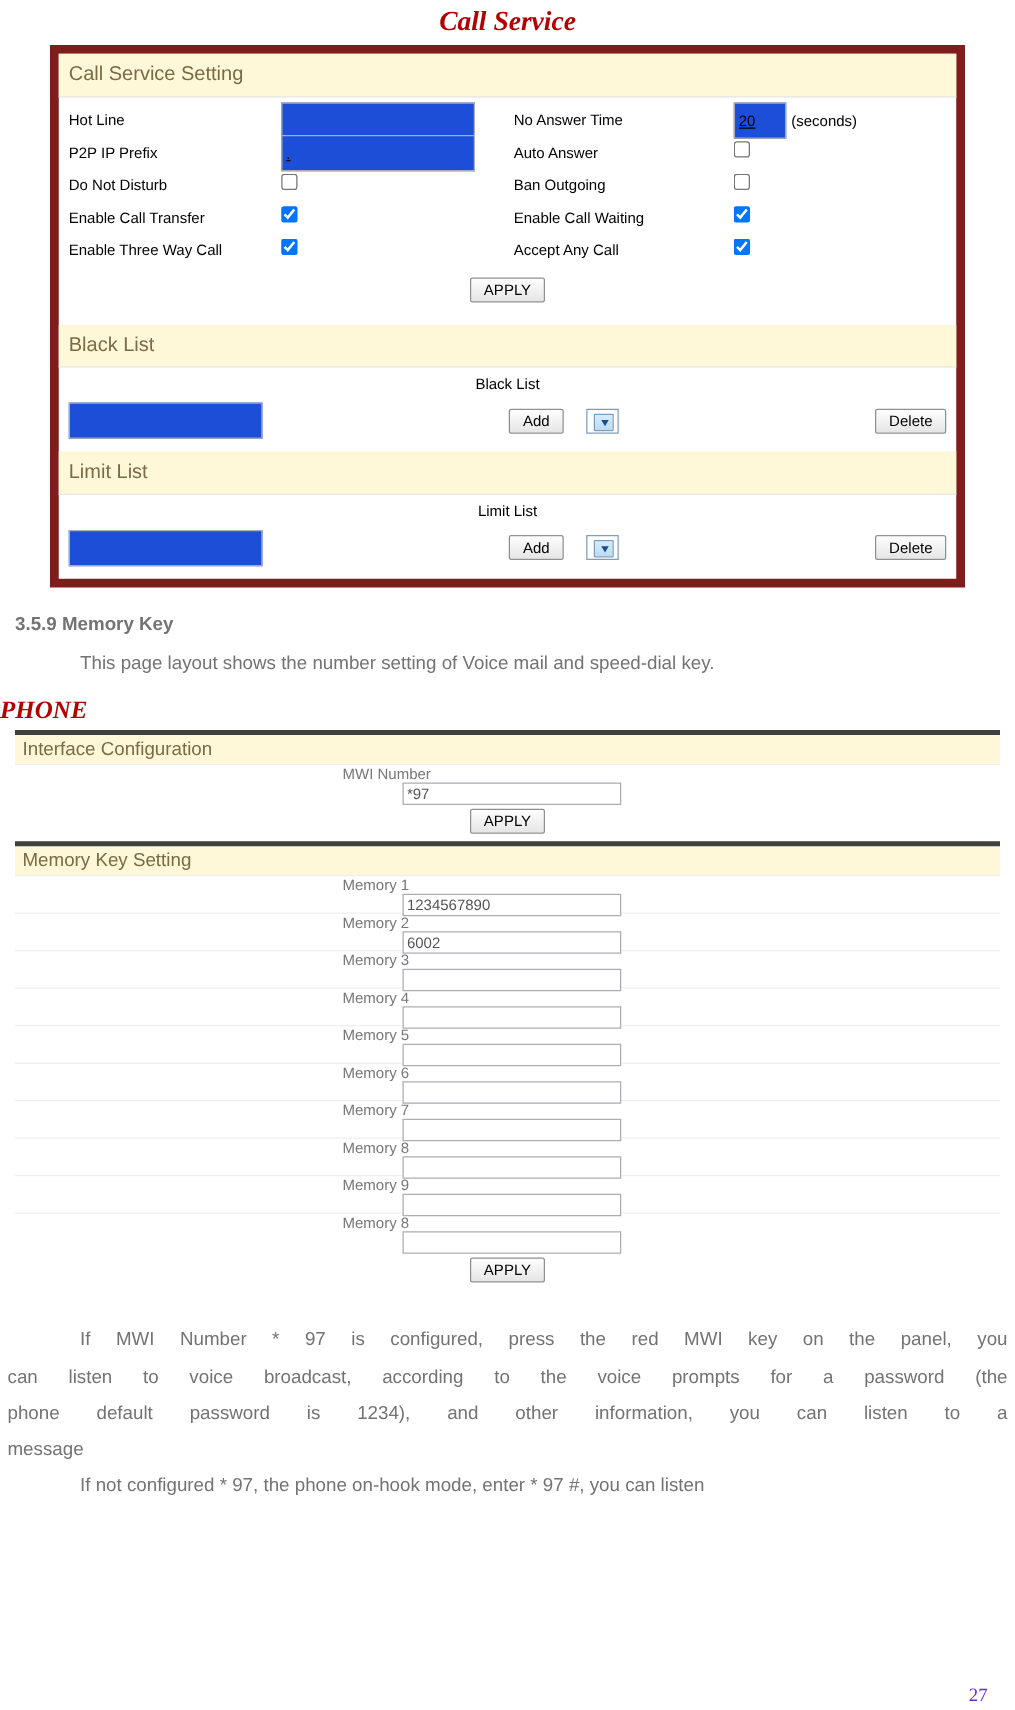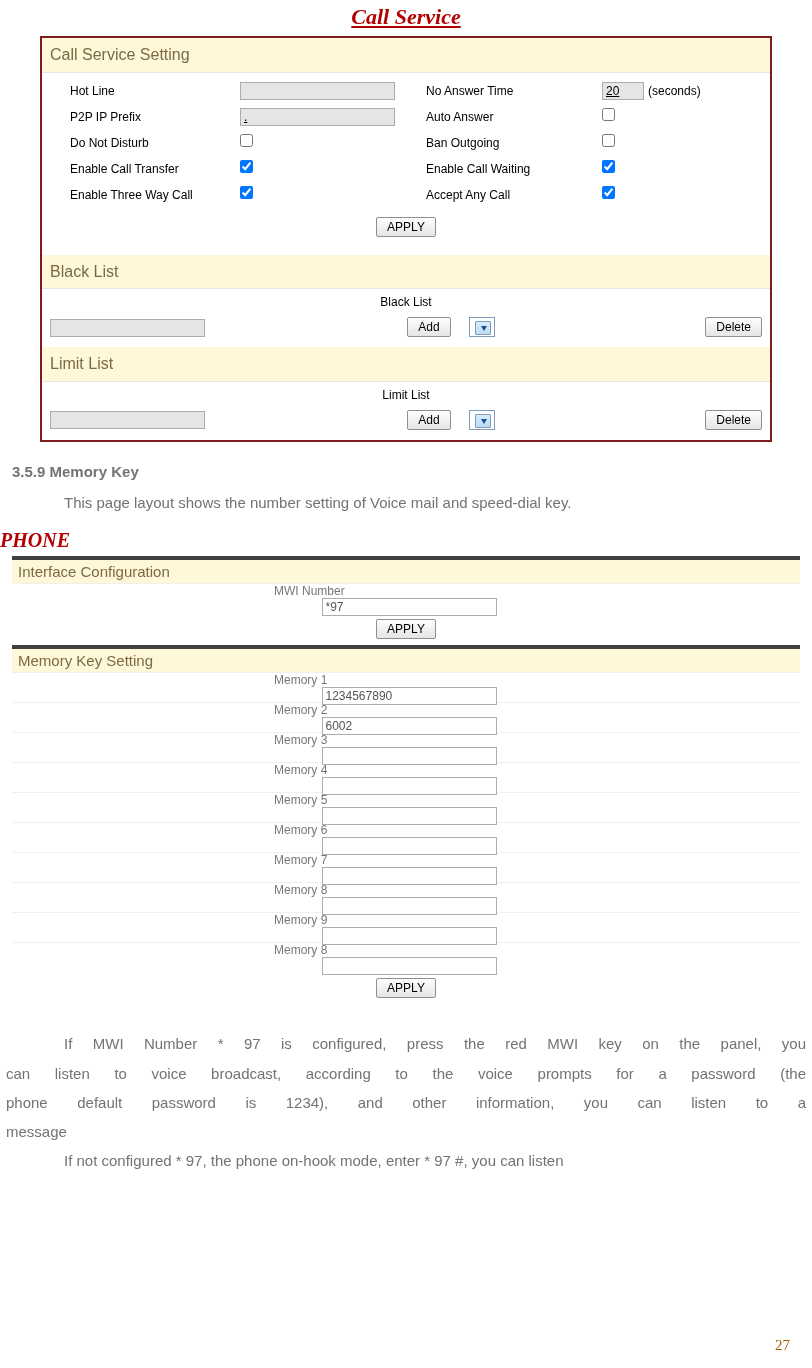--- a/index.html
+++ b/index.html
@@ -11,48 +11,47 @@
     position: relative;
   }
   .page { padding: 0 0 0 0; }
 
   
   .call-title {
     text-align: center;
     font: italic bold 22px/1 Georgia, serif;
     color: #b30000;
     padding: 6px 0 8px;
-    text-decoration: underline;
   }
   .panel {
     margin: 0 40px 12px 40px;
-    border: 2px solid #7f1d1d;
+    border: 7px solid #7f1d1d;
   }
   .sectionbar {
     background: #fff8d8;
     color: #7a6a46;
     font: 16px/1.6 Arial, sans-serif;
     padding: 4px 8px;
     border-bottom: 1px solid #e6e6e6;
   }
   .fields {
     padding: 6px 8px 10px;
     font: 12px/1.6 Arial, sans-serif;
     color: #000;
   }
   .row { display: flex; align-items: center; height: 26px; }
-  .lab { width: 170px; margin-left: 20px; }
+  .lab { width: 170px; }
   .ctl { width: 186px; }
   .lab2 { width: 176px; }
   .ctl2 { width: 110px; }
   .txt {
-    width: 155px; height: 18px;
+    width: 155px; height: 29px;
     border: 1px solid #abadb3;
     font: 12px Arial; padding: 1px 3px;
-    background: #e5e5e5;
+    background: #1d4ed8;
     text-decoration: underline;
   }
   .txt.sm { width: 42px; }
   .cb { width: 13px; height: 13px; }
   .secs { margin-left: 4px; }
   .center { text-align: center; padding: 8px 0; }
   .btn {
     background: linear-gradient(#fefefe,#e5e5e5);
     border: 1px solid #8e8f8f;
     border-radius: 2px;
@@ -122,22 +121,22 @@
     flex-direction: column;
   }
   .pl { width: 270px; }
   .pt {
     width: 175px; height: 18px;
     border: 1px solid #abadb3;
     font: 12px Arial; padding: 1px 3px; color:#555;
   }
   .papply { text-align: center; padding: 6px 0; }
   .page-num {
-    position: absolute; right: 22px; bottom: 14px;
-    font: 15px Verdana; color:#a16207;
+    position: absolute; right: 22px; bottom: 2px;
+    font: 15px Verdana; color:#6d28d9;
   }
 </style>
 </head>
 <body>
 
 <div class="page">
 
   <div class="call-title">Call Service</div>
 
   <div class="panel">

